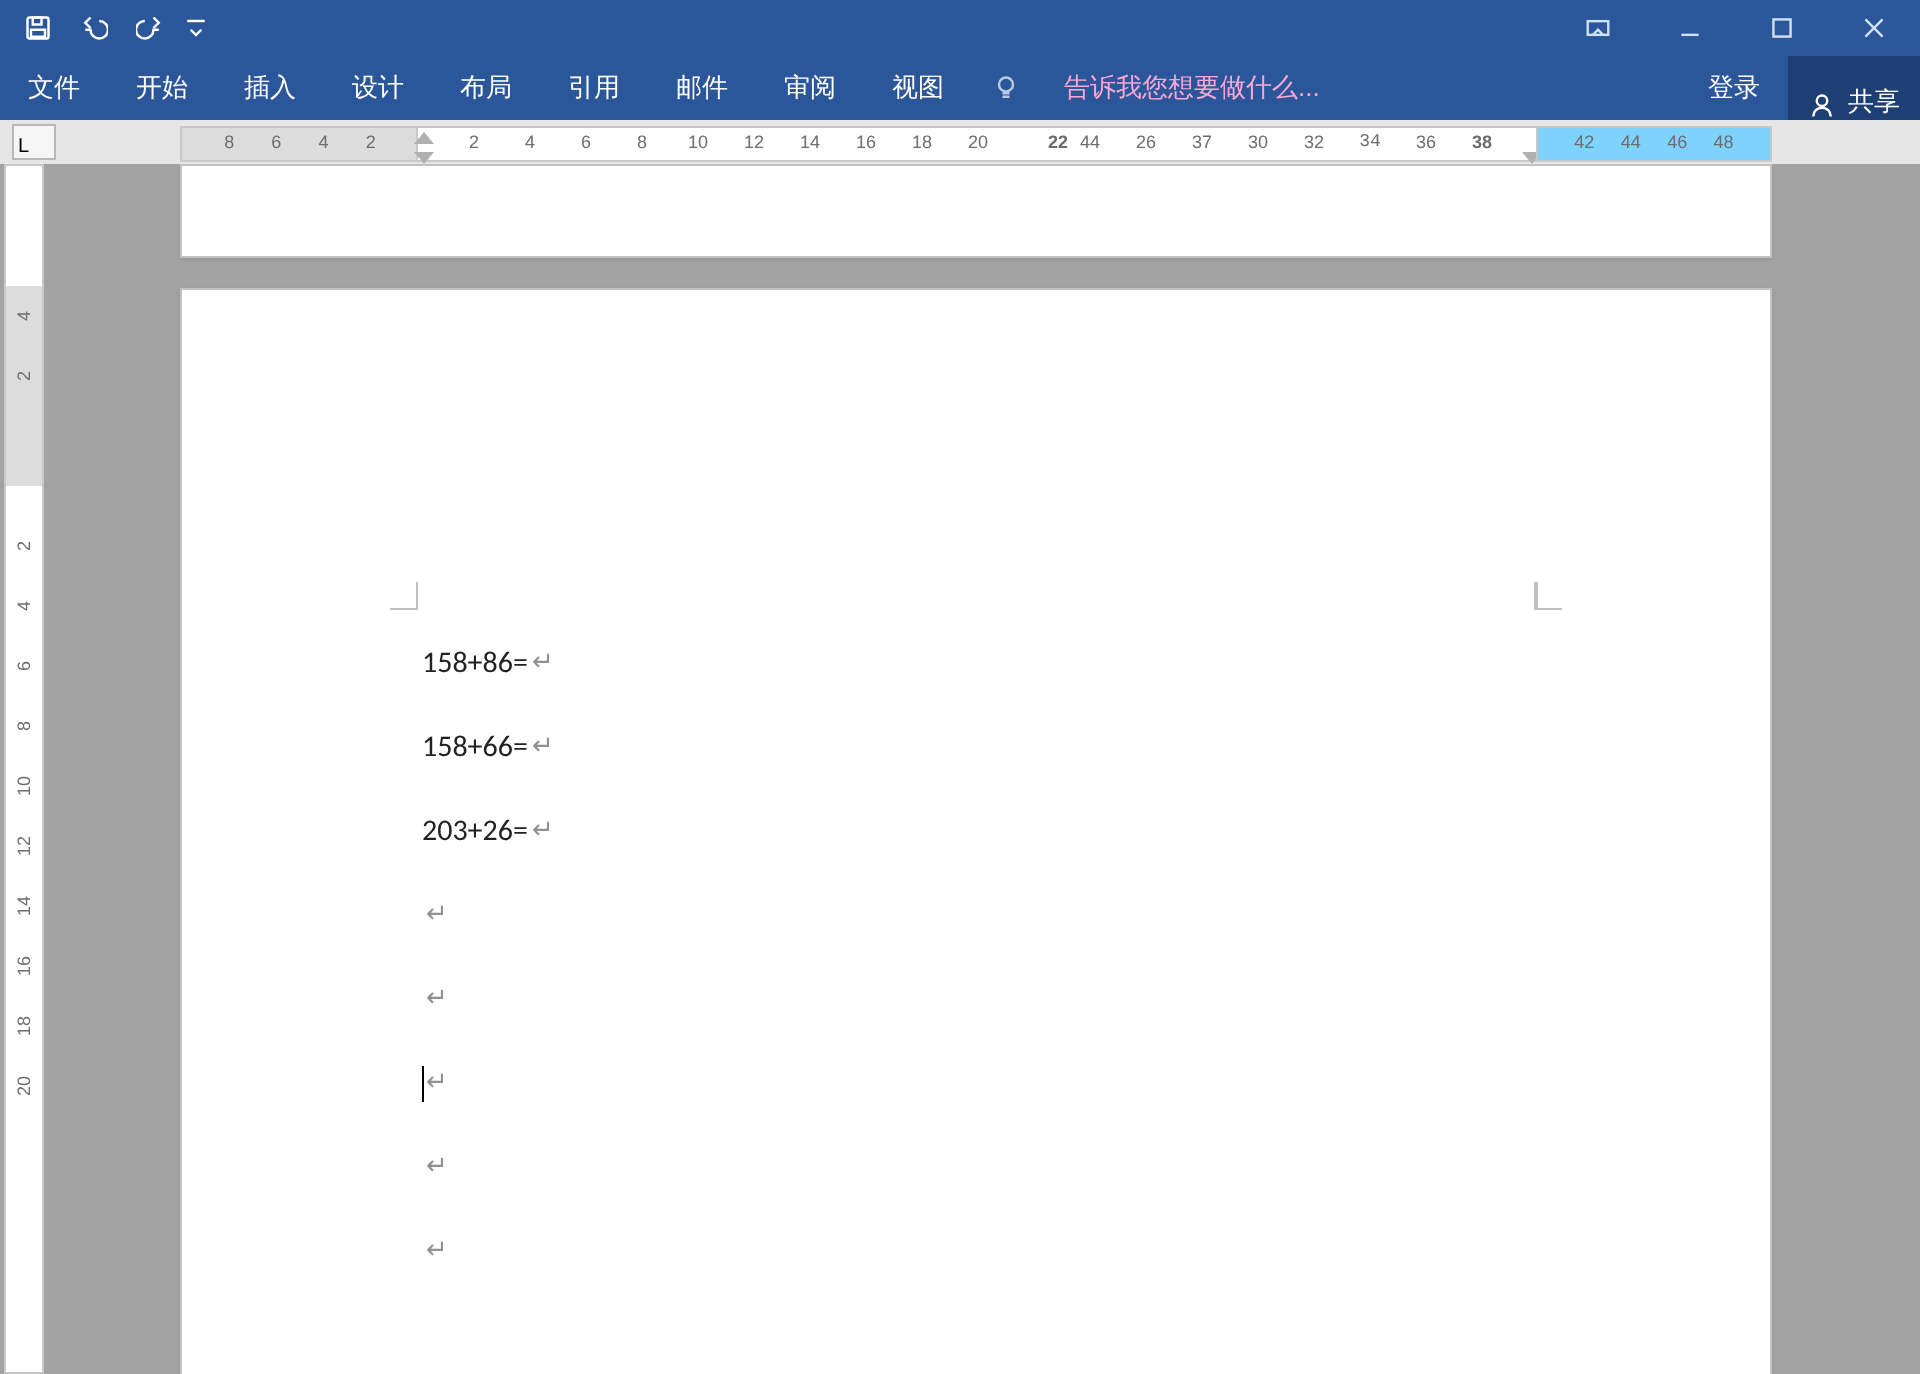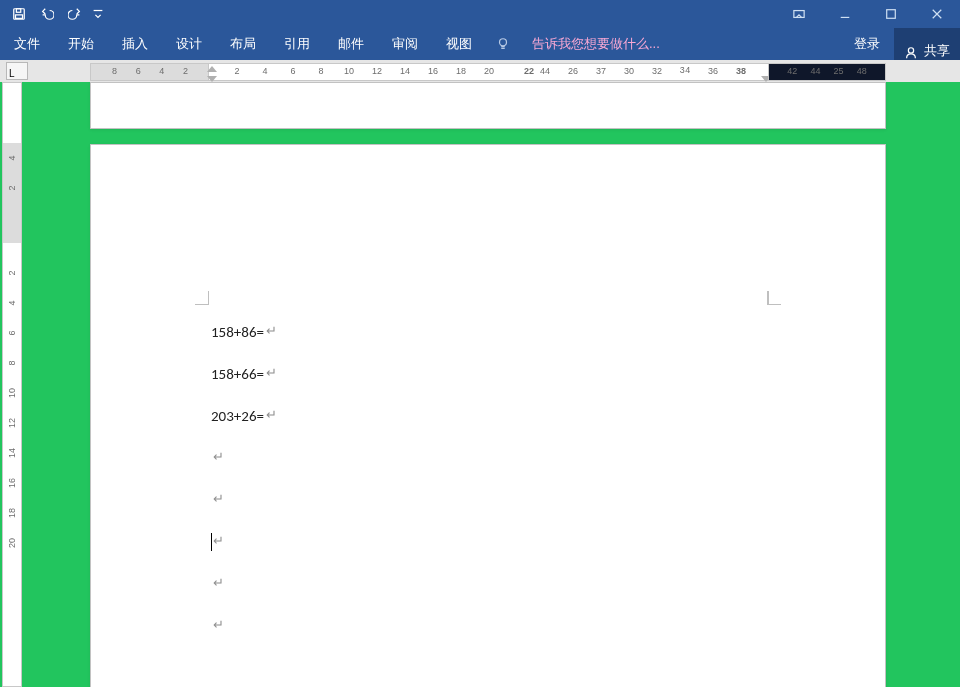--- a/index.html
+++ b/index.html
@@ -129,39 +129,39 @@
     position: absolute;
     top: 3px;
     height: 16px;
     background: #fff;
     border: 1px solid #c8c8c8;
     font-size: 9px;
     color: #6d6d6d;
   }
   .hruler.left-mg { left: 90px; width: 118px; background: #dcdcdc; }
   .hruler.main   { left: 208px; width: 560px; }
-  .hruler.right-mg { left: 768px; width: 116px; background: #0f172a; }
+  .hruler.right-mg { left: 768px; width: 116px; background: #7dd3fc; }
   .tick { position: absolute; top: 2px; width: 14px; text-align: center; transform: translateX(-50%); }
   .indent-marker {
     position: absolute;
     width: 0; height: 0;
     border-left: 5px solid transparent;
     border-right: 5px solid transparent;
   }
   .indent-top { top: 2px; border-bottom: 6px solid #b0b0b0; }
   .indent-bot { top: 12px; border-top: 6px solid #b0b0b0; }
   .indent-box { position:absolute; top:18px; width:10px; height:4px; background:#fff; border:1px solid #b0b0b0; transform:translateX(-50%);}
   
   .workspace {
     position: absolute;
     top: 82px;
     left: 0;
     right: 0;
     bottom: 0;
-    background: #22c55e;
+    background: #a3a3a3;
     overflow: hidden;
   }
   .vruler {
     position: absolute;
     left: 2px;
     top: 0;
     bottom: 0;
     width: 18px;
     background: #fff;
     border: 1px solid #c8c8c8;
@@ -321,21 +321,21 @@
       <div class="tick" style="left: 392px;">37</div>
       <div class="tick" style="left: 420px;">30</div>
       <div class="tick" style="left: 448px;">32</div>
       <div class="tick" style="left: 476px; font-family: Liberation Mono, monospace;">34</div>
       <div class="tick" style="left: 504px;">36</div>
       <div class="tick" style="left: 532px; font-weight: bold;">38</div>
     </div>
   <div class="hruler right-mg" id="hruler-right">
       <div class="tick" style="left: 23.2px;">42</div>
       <div class="tick" style="left: 46.4px; text-align: center;">44</div>
-      <div class="tick" style="left: 69.6px;">25</div>
+      <div class="tick" style="left: 69.6px;">46</div>
       <div class="tick" style="left: 92.8px;">48</div>
     </div>
 </div>
 
 <div class="workspace">
   <div class="vruler" id="vruler">
     <div class="mg" style="top:60px; height:100px;"></div>
   <div class="vtick" style="top: 75px;">4</div>
       <div class="vtick" style="top: 105px;">2</div>
       <div class="vtick" style="top: 190px;">2</div>

